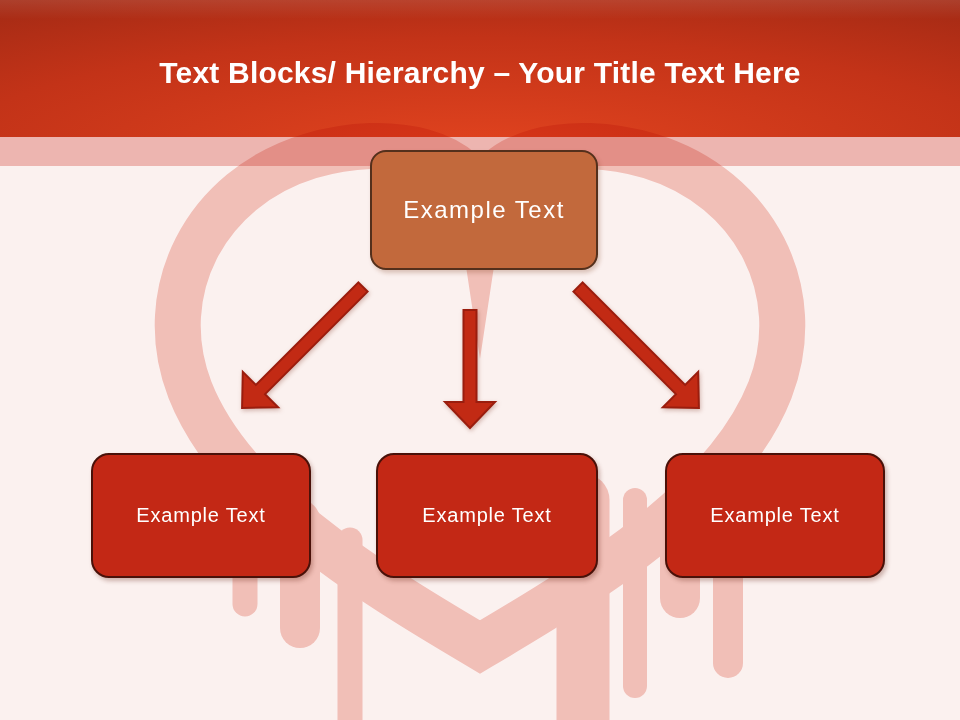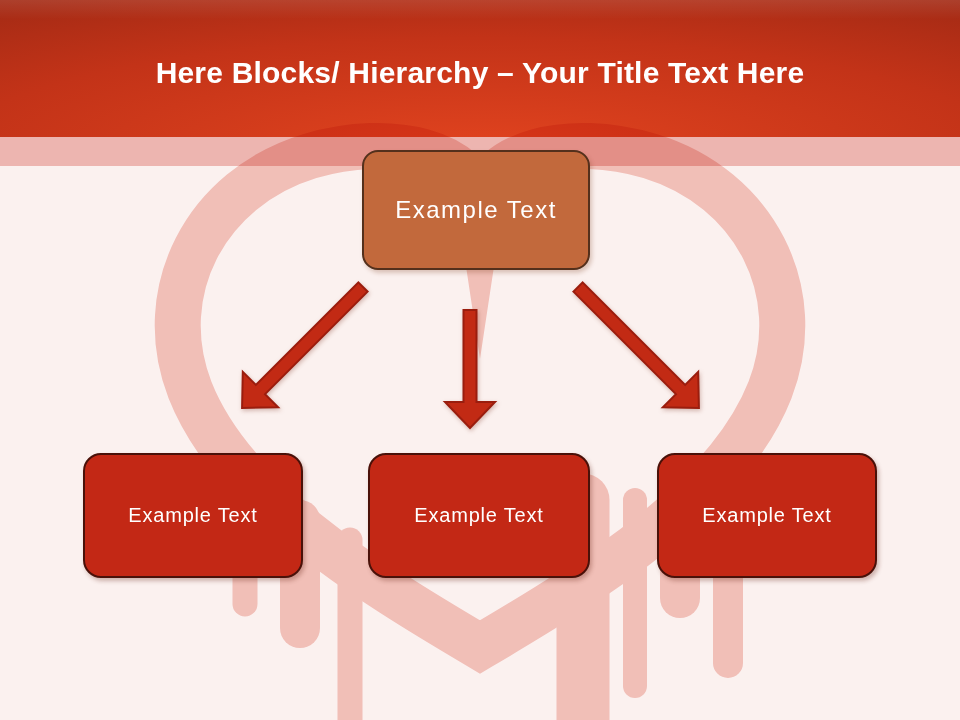--- a/index.html
+++ b/index.html
@@ -88,20 +88,21 @@
   
   .tbox {
     position: absolute;
     display: flex;
     align-items: center;
     justify-content: center;
     color: var(--text-color, #fff);
     text-align: center;
     z-index: 5;
     box-sizing: border-box;
+    margin-left: 8px;
   }
   .root-box {
     left: 362px; top: 150px;
     width: 228px; height: 120px;
     background: var(--root-box-fill, #c2693c);
     border: 2px solid var(--root-box-border, #54301c);
     border-radius: 16px;
     font-size: 24px;
     letter-spacing: 1.5px;
     box-shadow: 2px 3px 4px rgba(120, 50, 20, 0.25);
@@ -121,21 +122,21 @@
   .child-3 { left: 657px; }
 </style>
 </head>
 <body>
 
 <div class="slide">
 
   <div class="banner"></div>
   <div class="band"></div>
   <div class="banner-title">
-    <span class="t-bold">Here Blocks/ Hierarchy</span><span class="t-bold"> – </span><span class="t-reg">Your Title Text Here</span>
+    <span class="t-bold">Text Blocks/ Hierarchy</span><span class="t-bold"> – </span><span class="t-reg">Your Title Text Here</span>
   </div>
 
   <svg class="heart-svg" viewBox="0 0 960 720" aria-hidden="true">
     <path class="heart-stroke" d="M 480 205
       C 472 152, 392 132, 310 156
       C 205 188, 152 292, 190 390
       C 232 497, 363 578, 480 647
       C 597 578, 728 497, 770 390
       C 808 292, 755 188, 650 156
       C 568 132, 488 152, 480 205 Z"></path>

